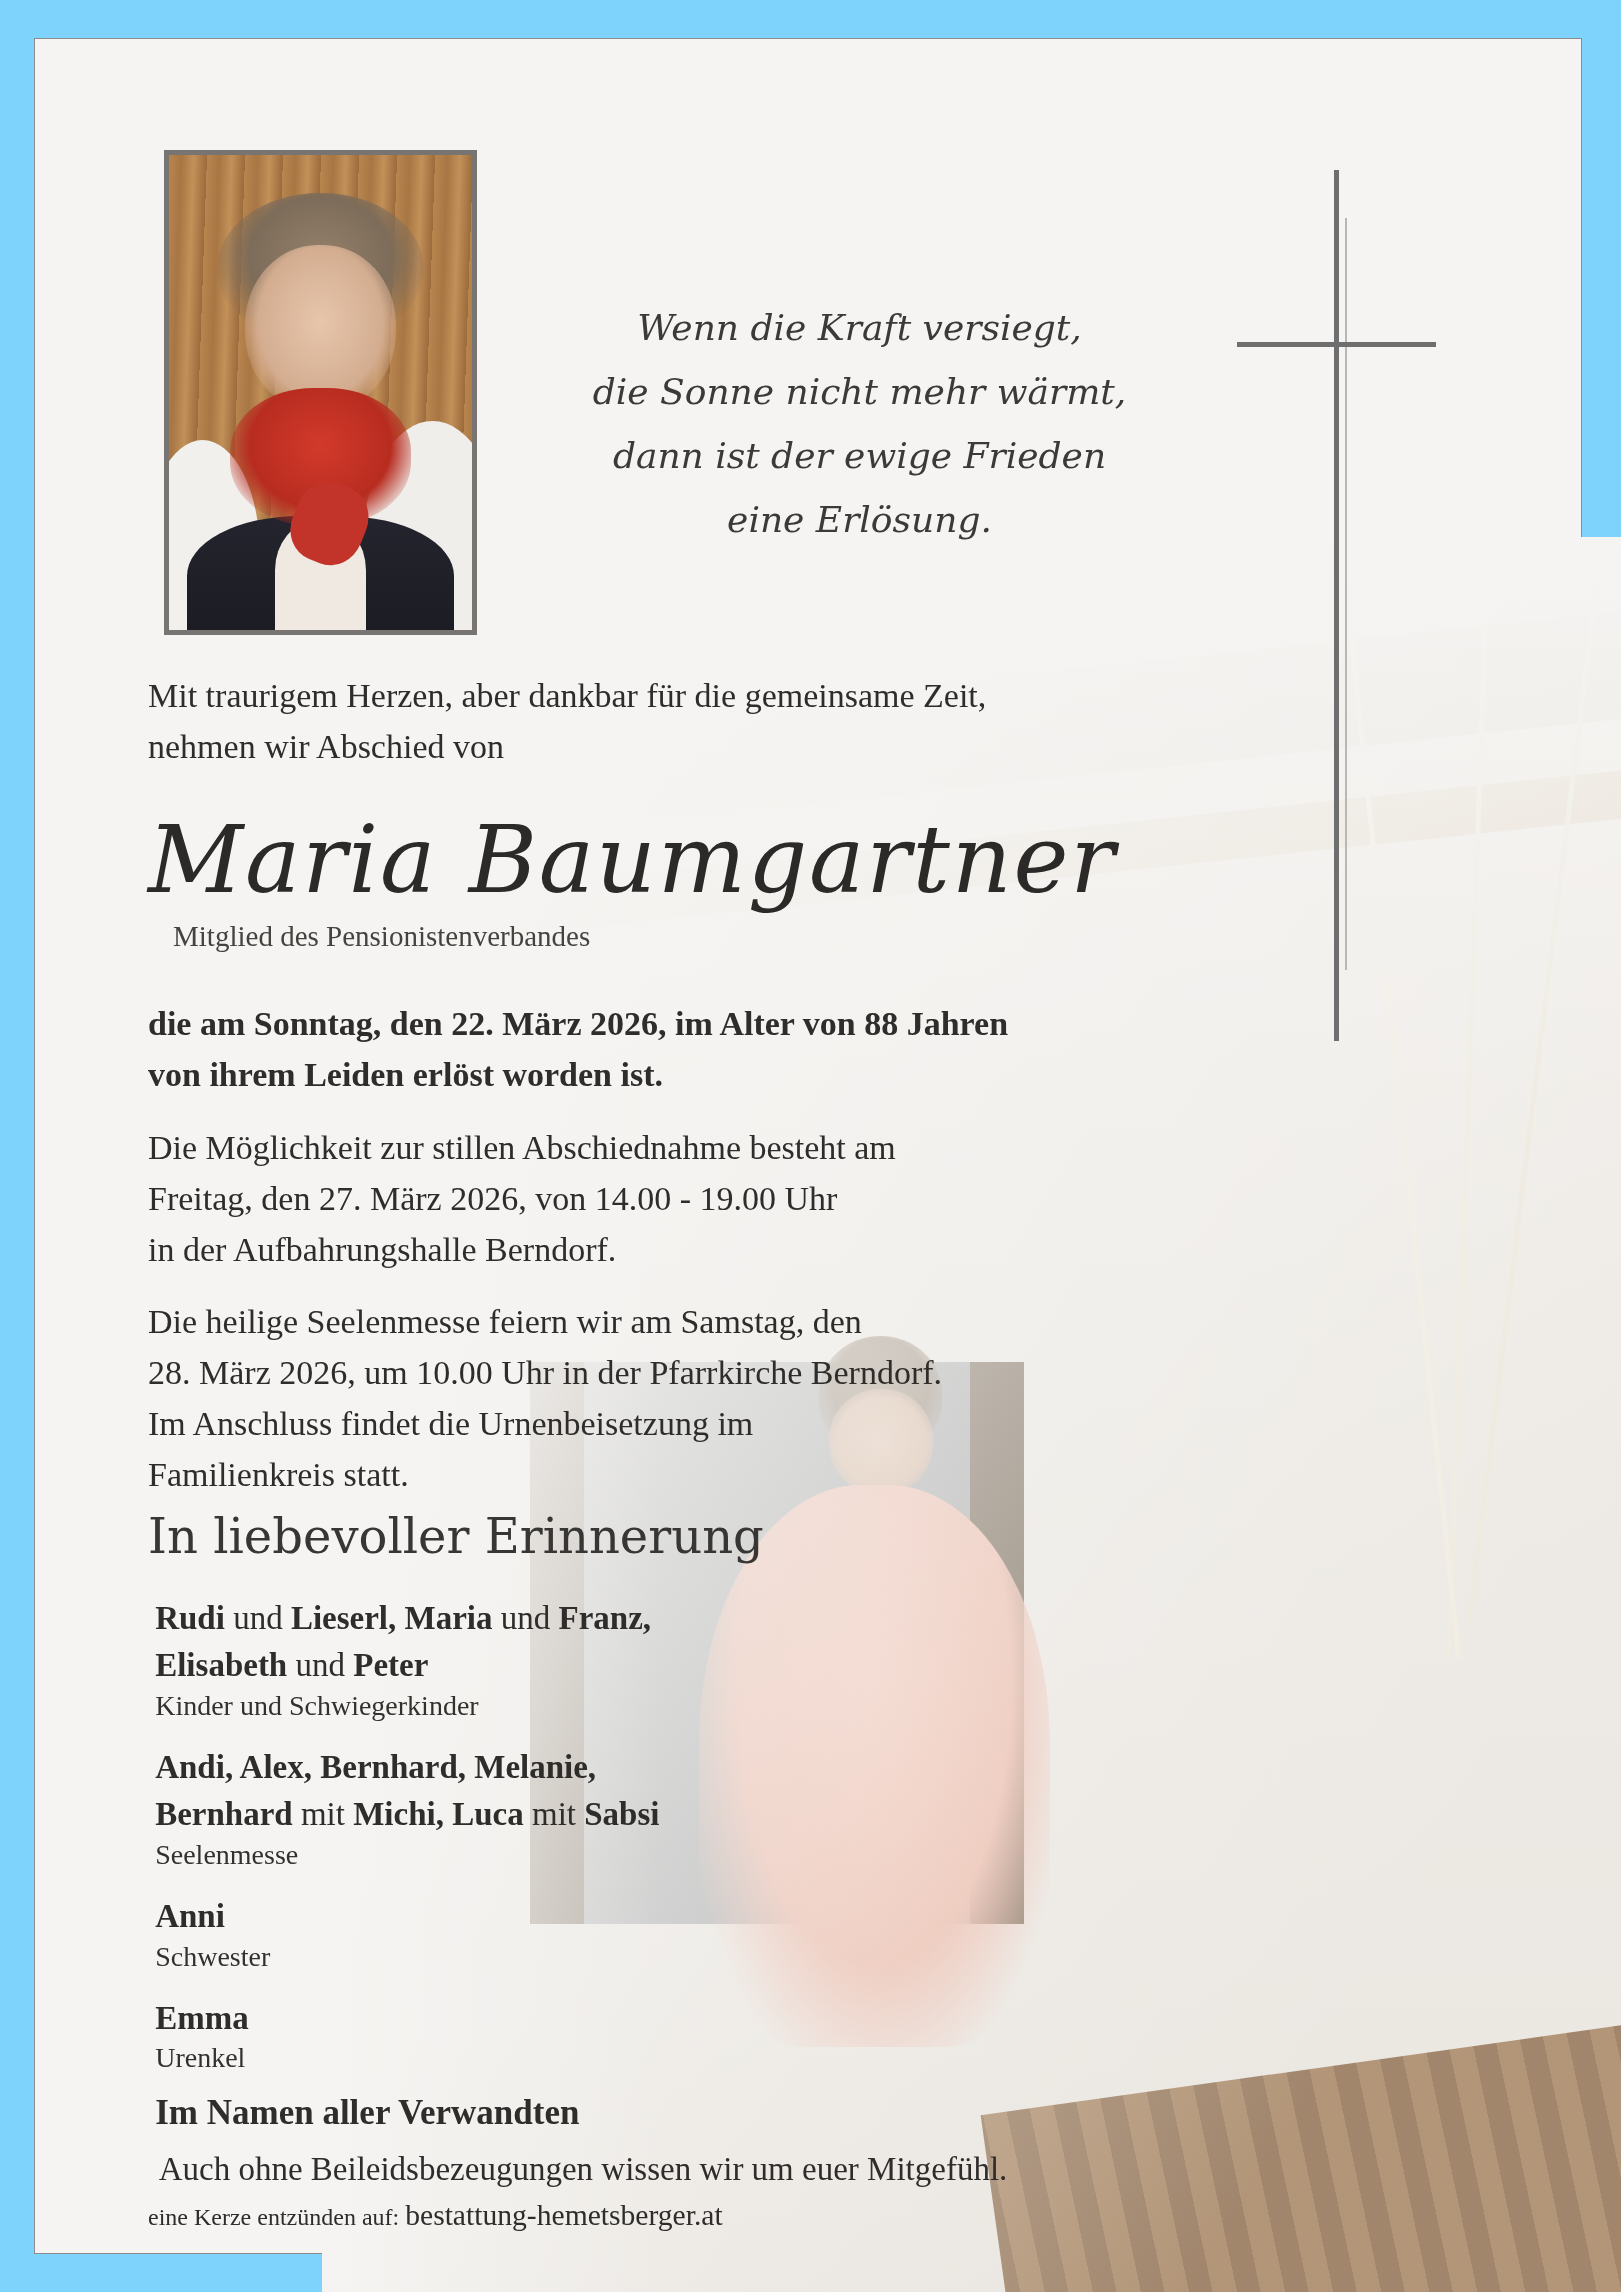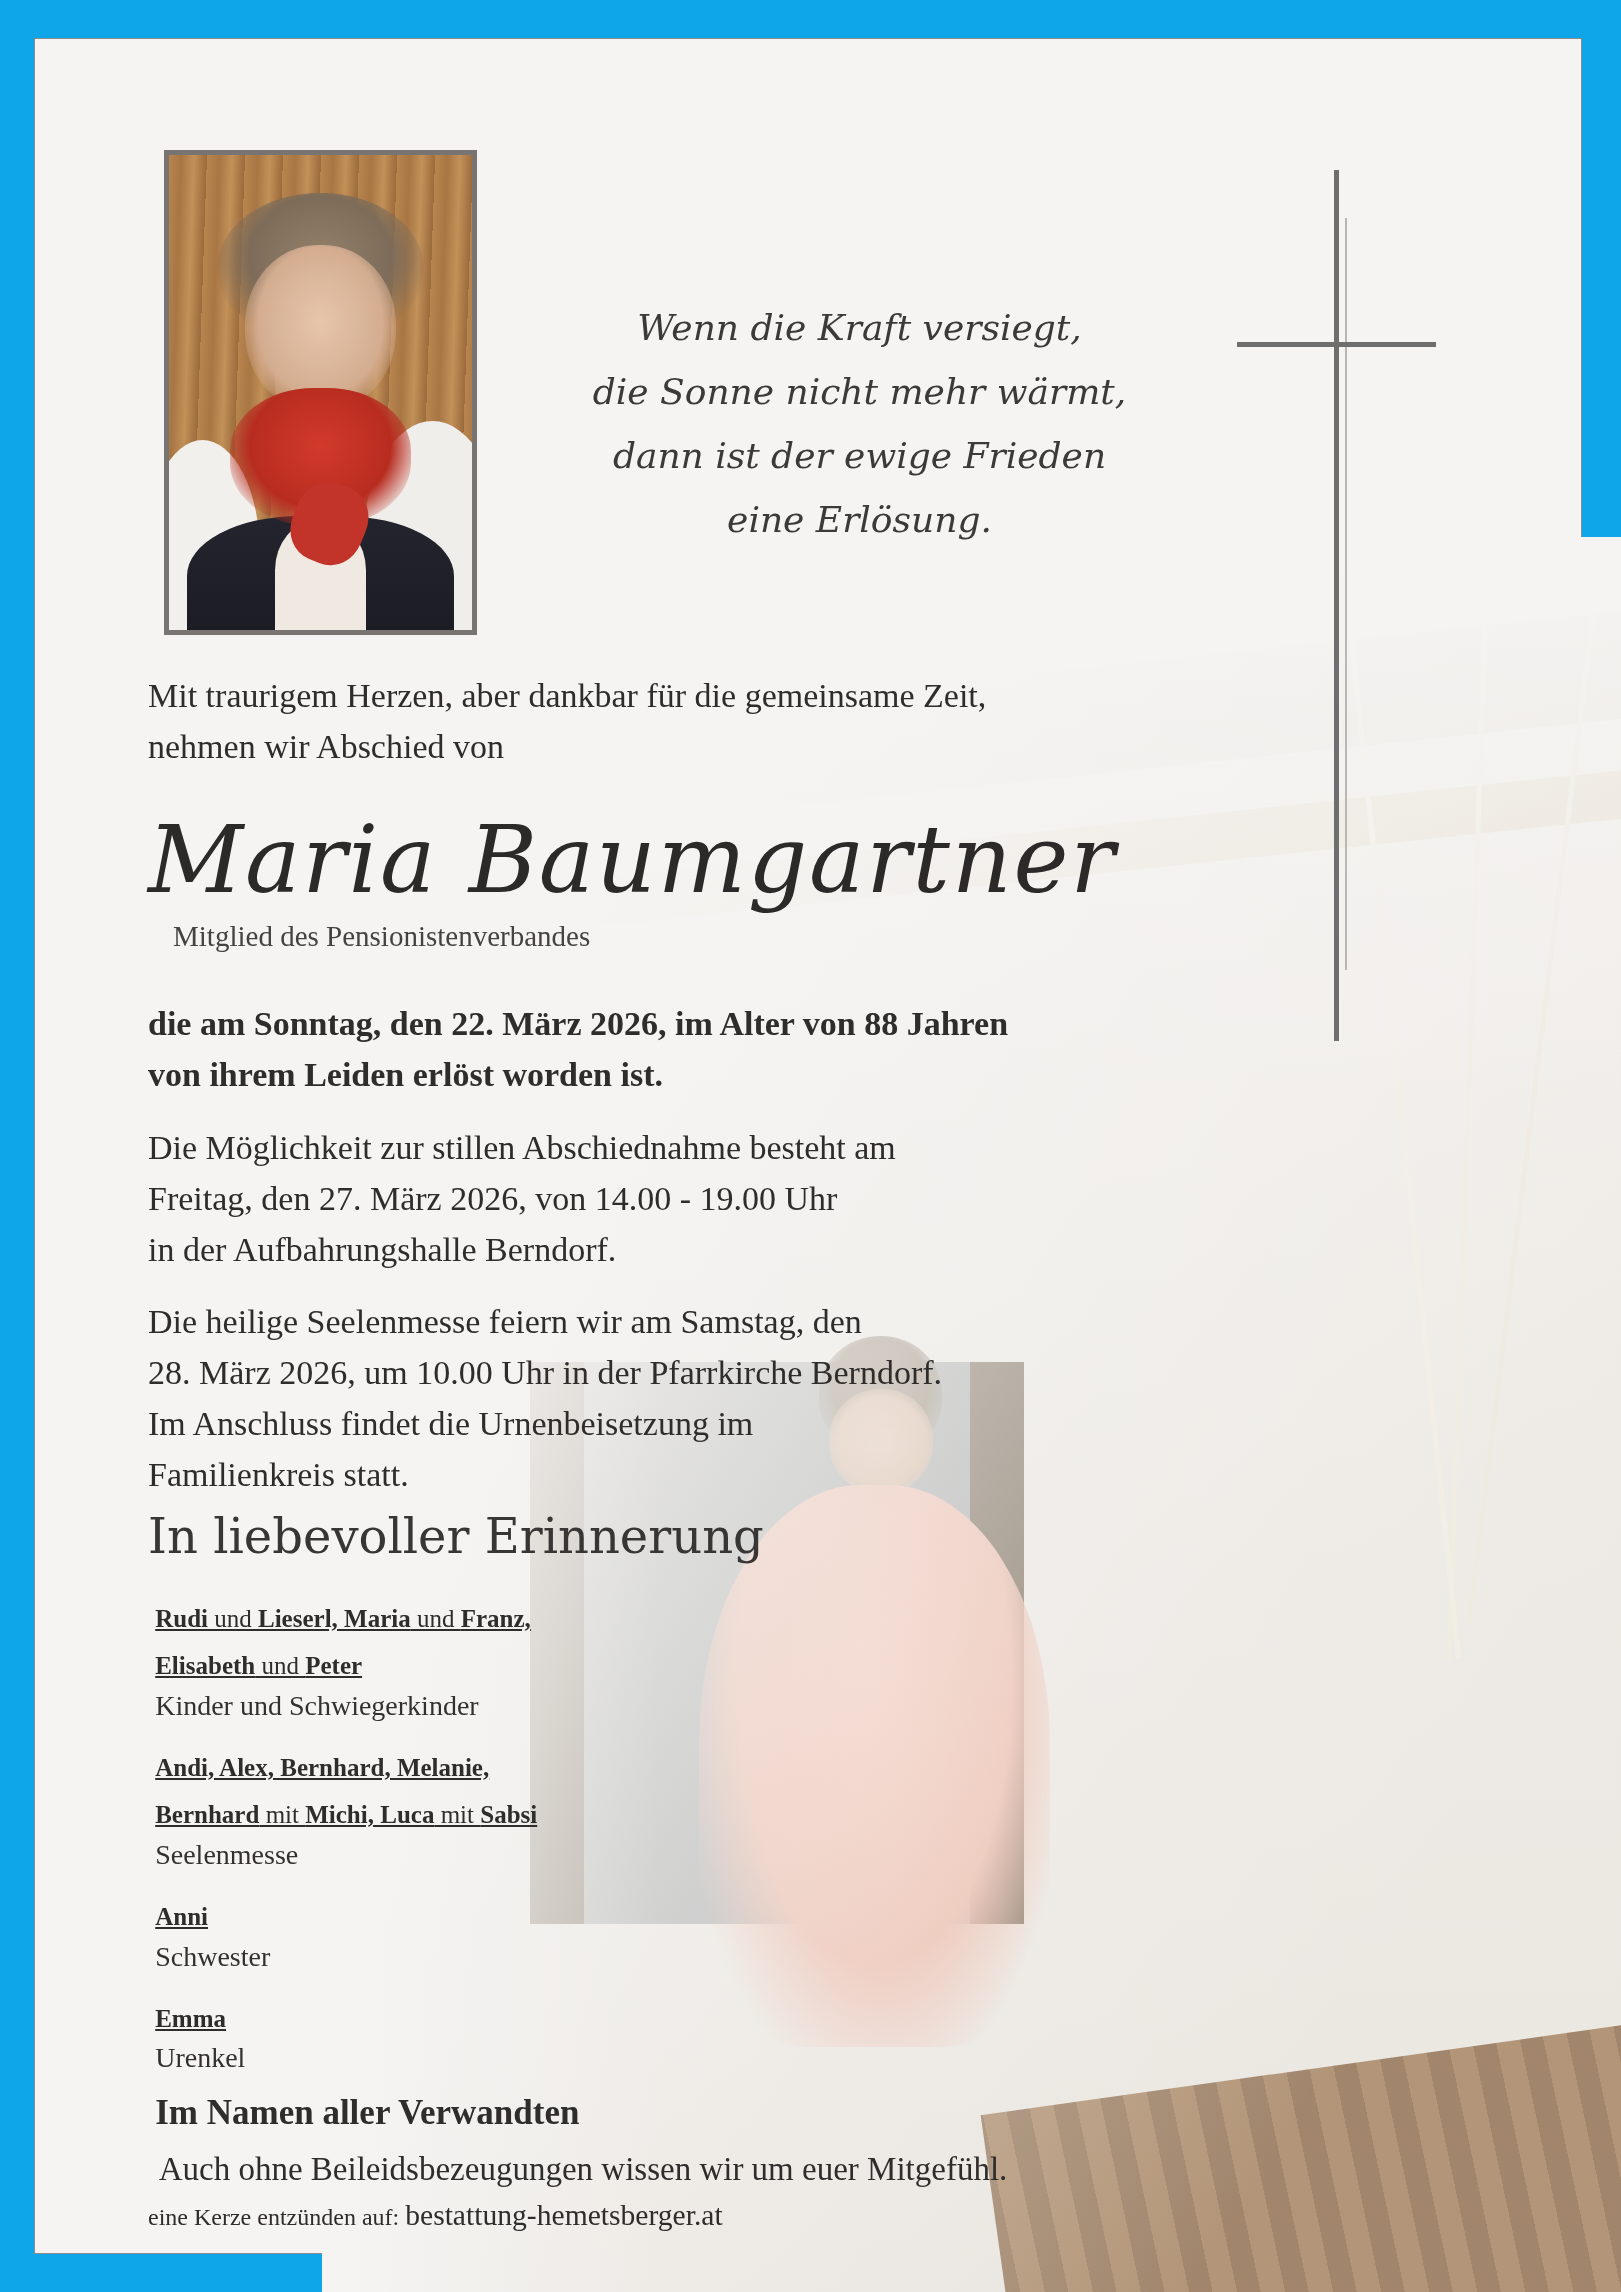--- a/index.html
+++ b/index.html
@@ -1,19 +1,19 @@
 <!DOCTYPE html>
 <html style="font-size:14.3px"><head>
 <meta charset="utf-8">
 <style>
   * { margin:0; padding:0; box-sizing:border-box; }
   html,body { background:#f8f7f6; }
   #canvas {
     position:relative; width:1622px; height:2293px;
-    background:#0ea5e9; overflow:hidden;
+    background:#7dd3fc; overflow:hidden;
     font-family:"Liberation Serif", serif; color:#2f2d2b;
   }
   
   #card {
     position:absolute; left:34px; top:38px; width:1548px; height:2216px;
     background:#f5f4f2; border:1.8px solid #8c8c8c; z-index:0;
   }
   
   #bg { position:absolute; left:322px; top:537px; right:0; bottom:0; z-index:1; overflow:hidden;
         background:linear-gradient(180deg,#efece7 0%,#eae6e0 45%,#e5e0d9 100%); }
@@ -79,21 +79,21 @@
   #column { position:absolute; left:148px; top:670px; width:1102px; z-index:3; }
   .body-line { font-size:34px; line-height:51px; }
   #deceased-name { margin-top:37px; font-family:"DejaVu Serif", serif; font-style:italic;
       font-size:93px; line-height:1.1; letter-spacing:1.8px; color:#2b2a28; }
   #membership { margin-top:9px; padding-left:25px; font-size:29px; color:#45433f; }
   .para { margin-top:21.5px; }
   .para:first-of-type { margin-top:45px;font-weight:bold; }
   #memory-heading { margin-top:0; font-family:"DejaVu Serif", serif; 
       font-size:48px; line-height:72px; color:#383634; }
   .group { margin-top:23px; padding-left:7.2px; }
-  .name-line { font-size:25px; line-height:47px;text-decoration:underline; }
+  .name-line { font-size:33px; line-height:47px; }
   .b { font-weight:bold; }
   .role { margin-top:1.8px; font-size:28px; line-height:30px; color:#33312e; }
   #closing { margin-top:16px; padding-left:7.2px; font-size:35px; font-weight:bold; line-height:47px; }
   #condolence { margin-top:10.7px; padding-left:10.7px; font-size:33px; line-height:45px; }
   #candle-line { margin-top:7.2px; font-size:24px; }
   #candle-site { font-size:29.6px; }
 </style>
 </head>
 <body>
 

